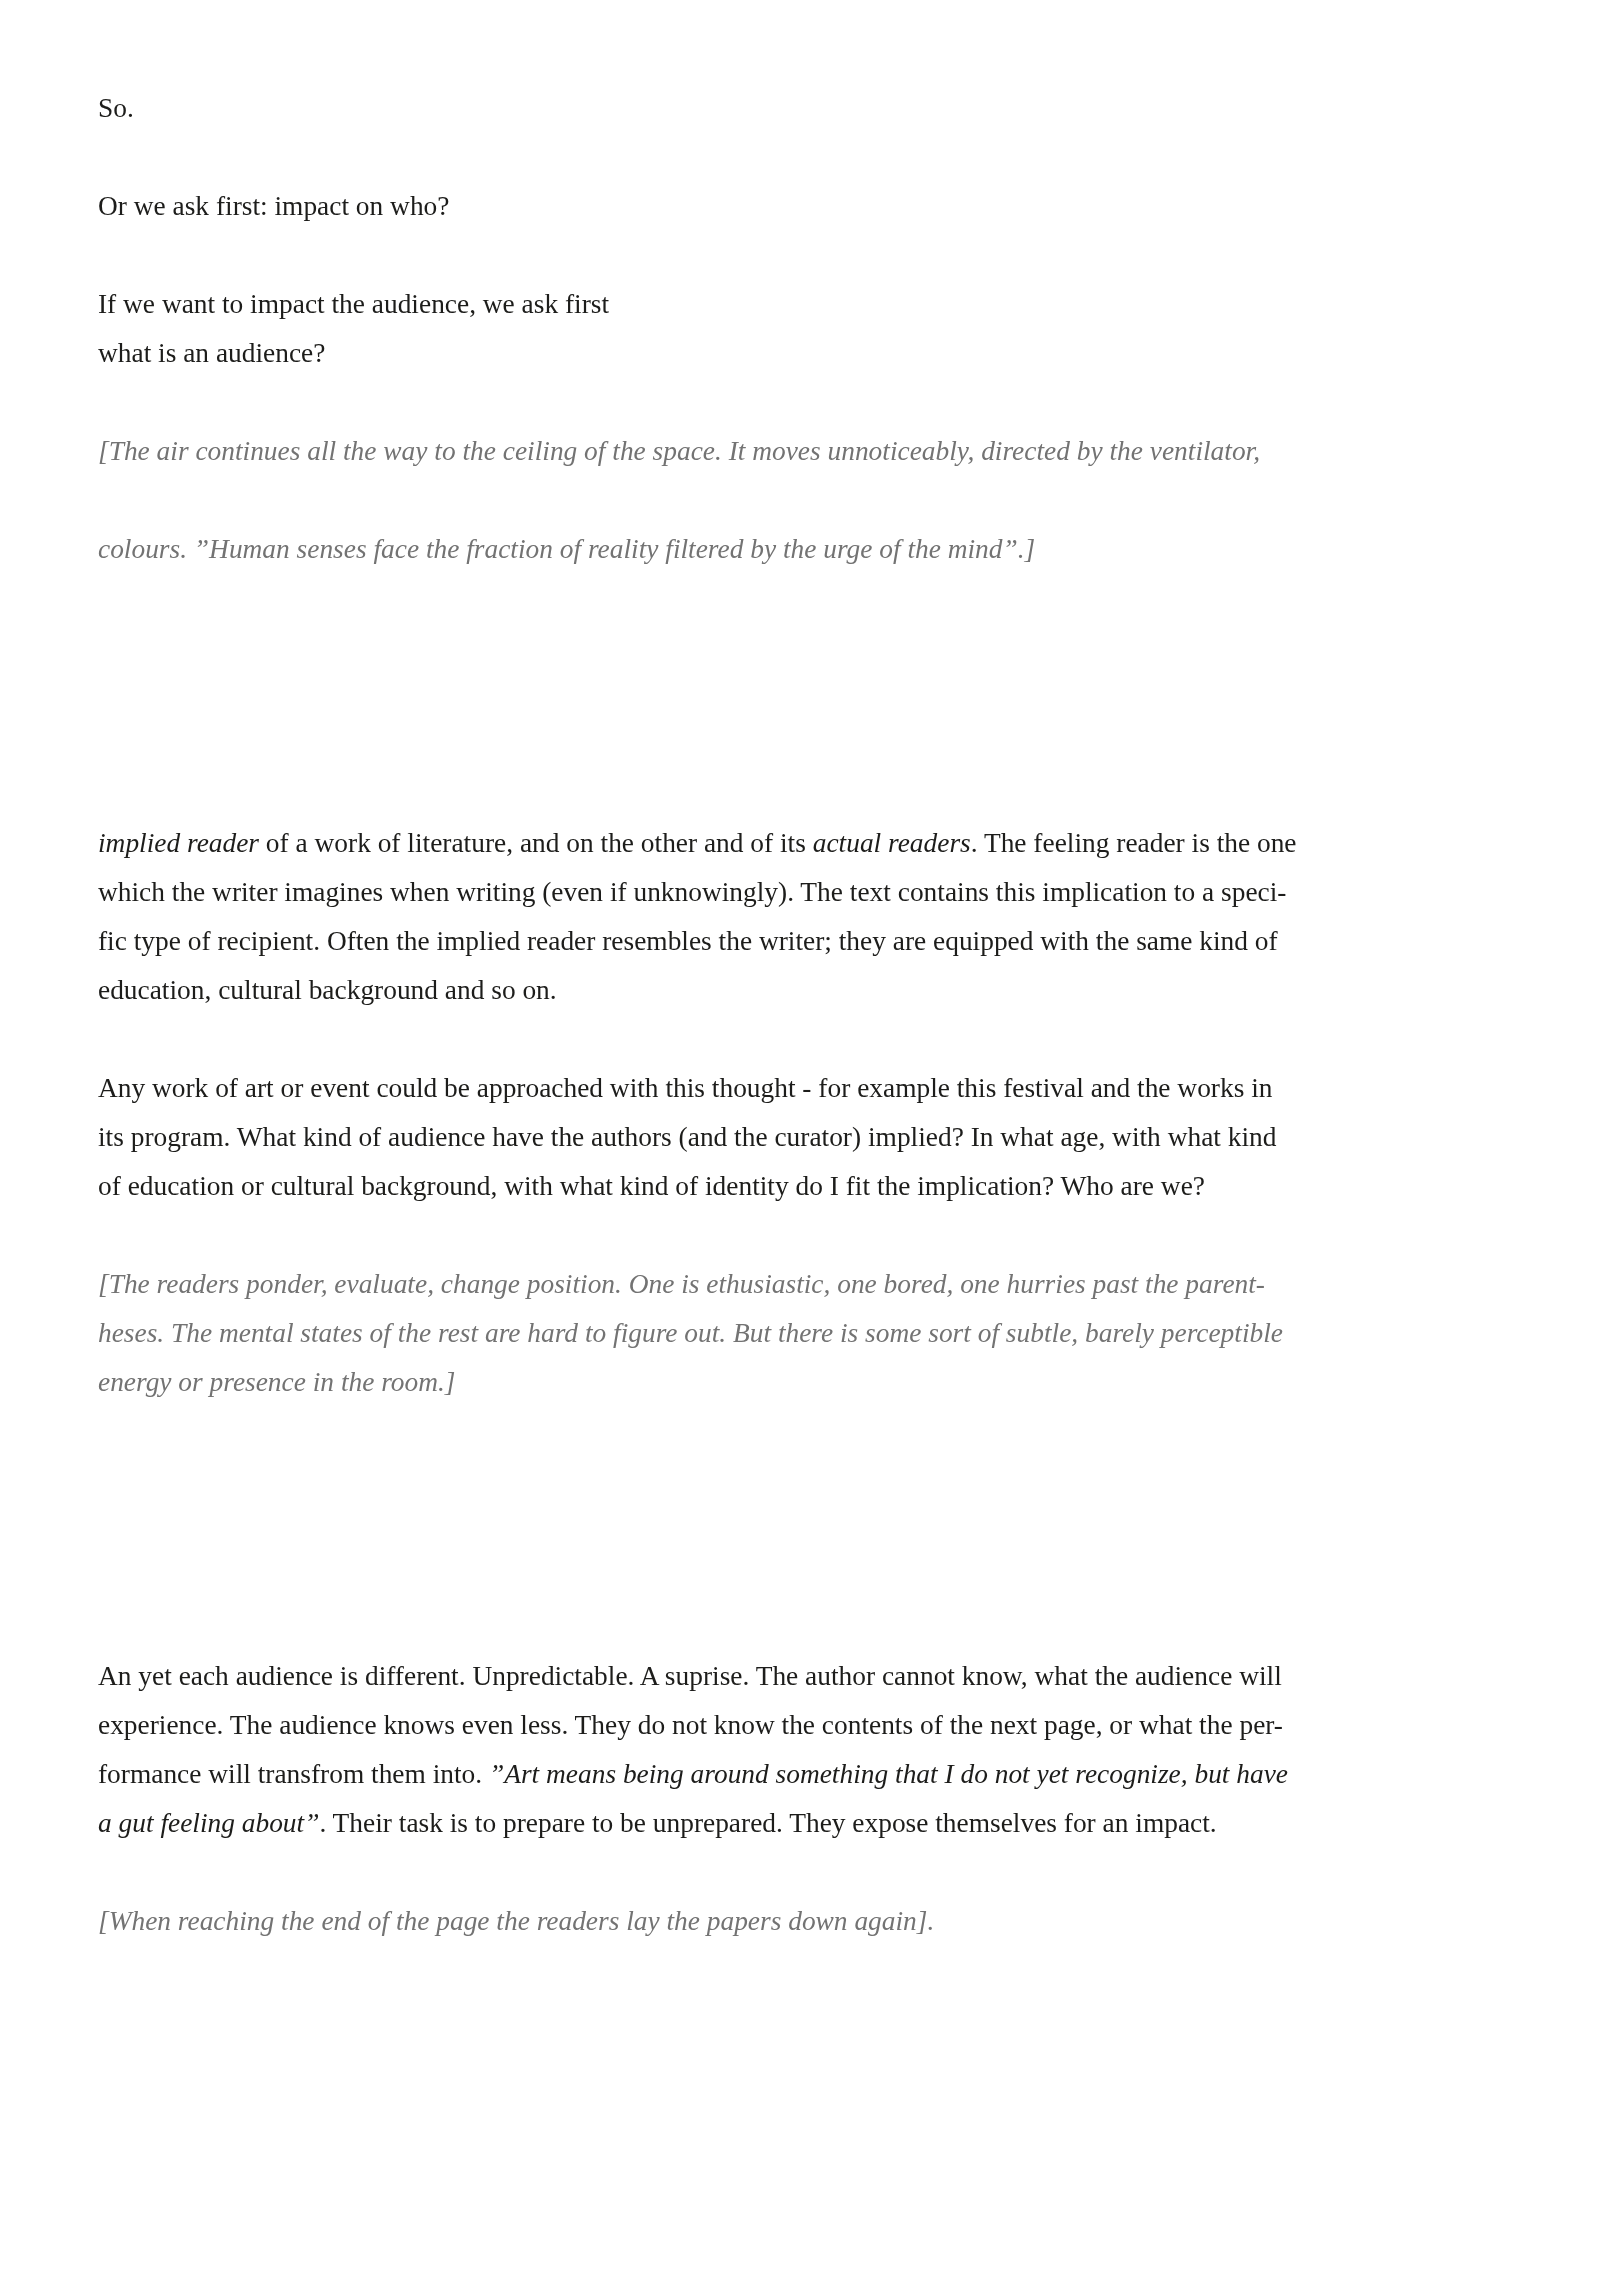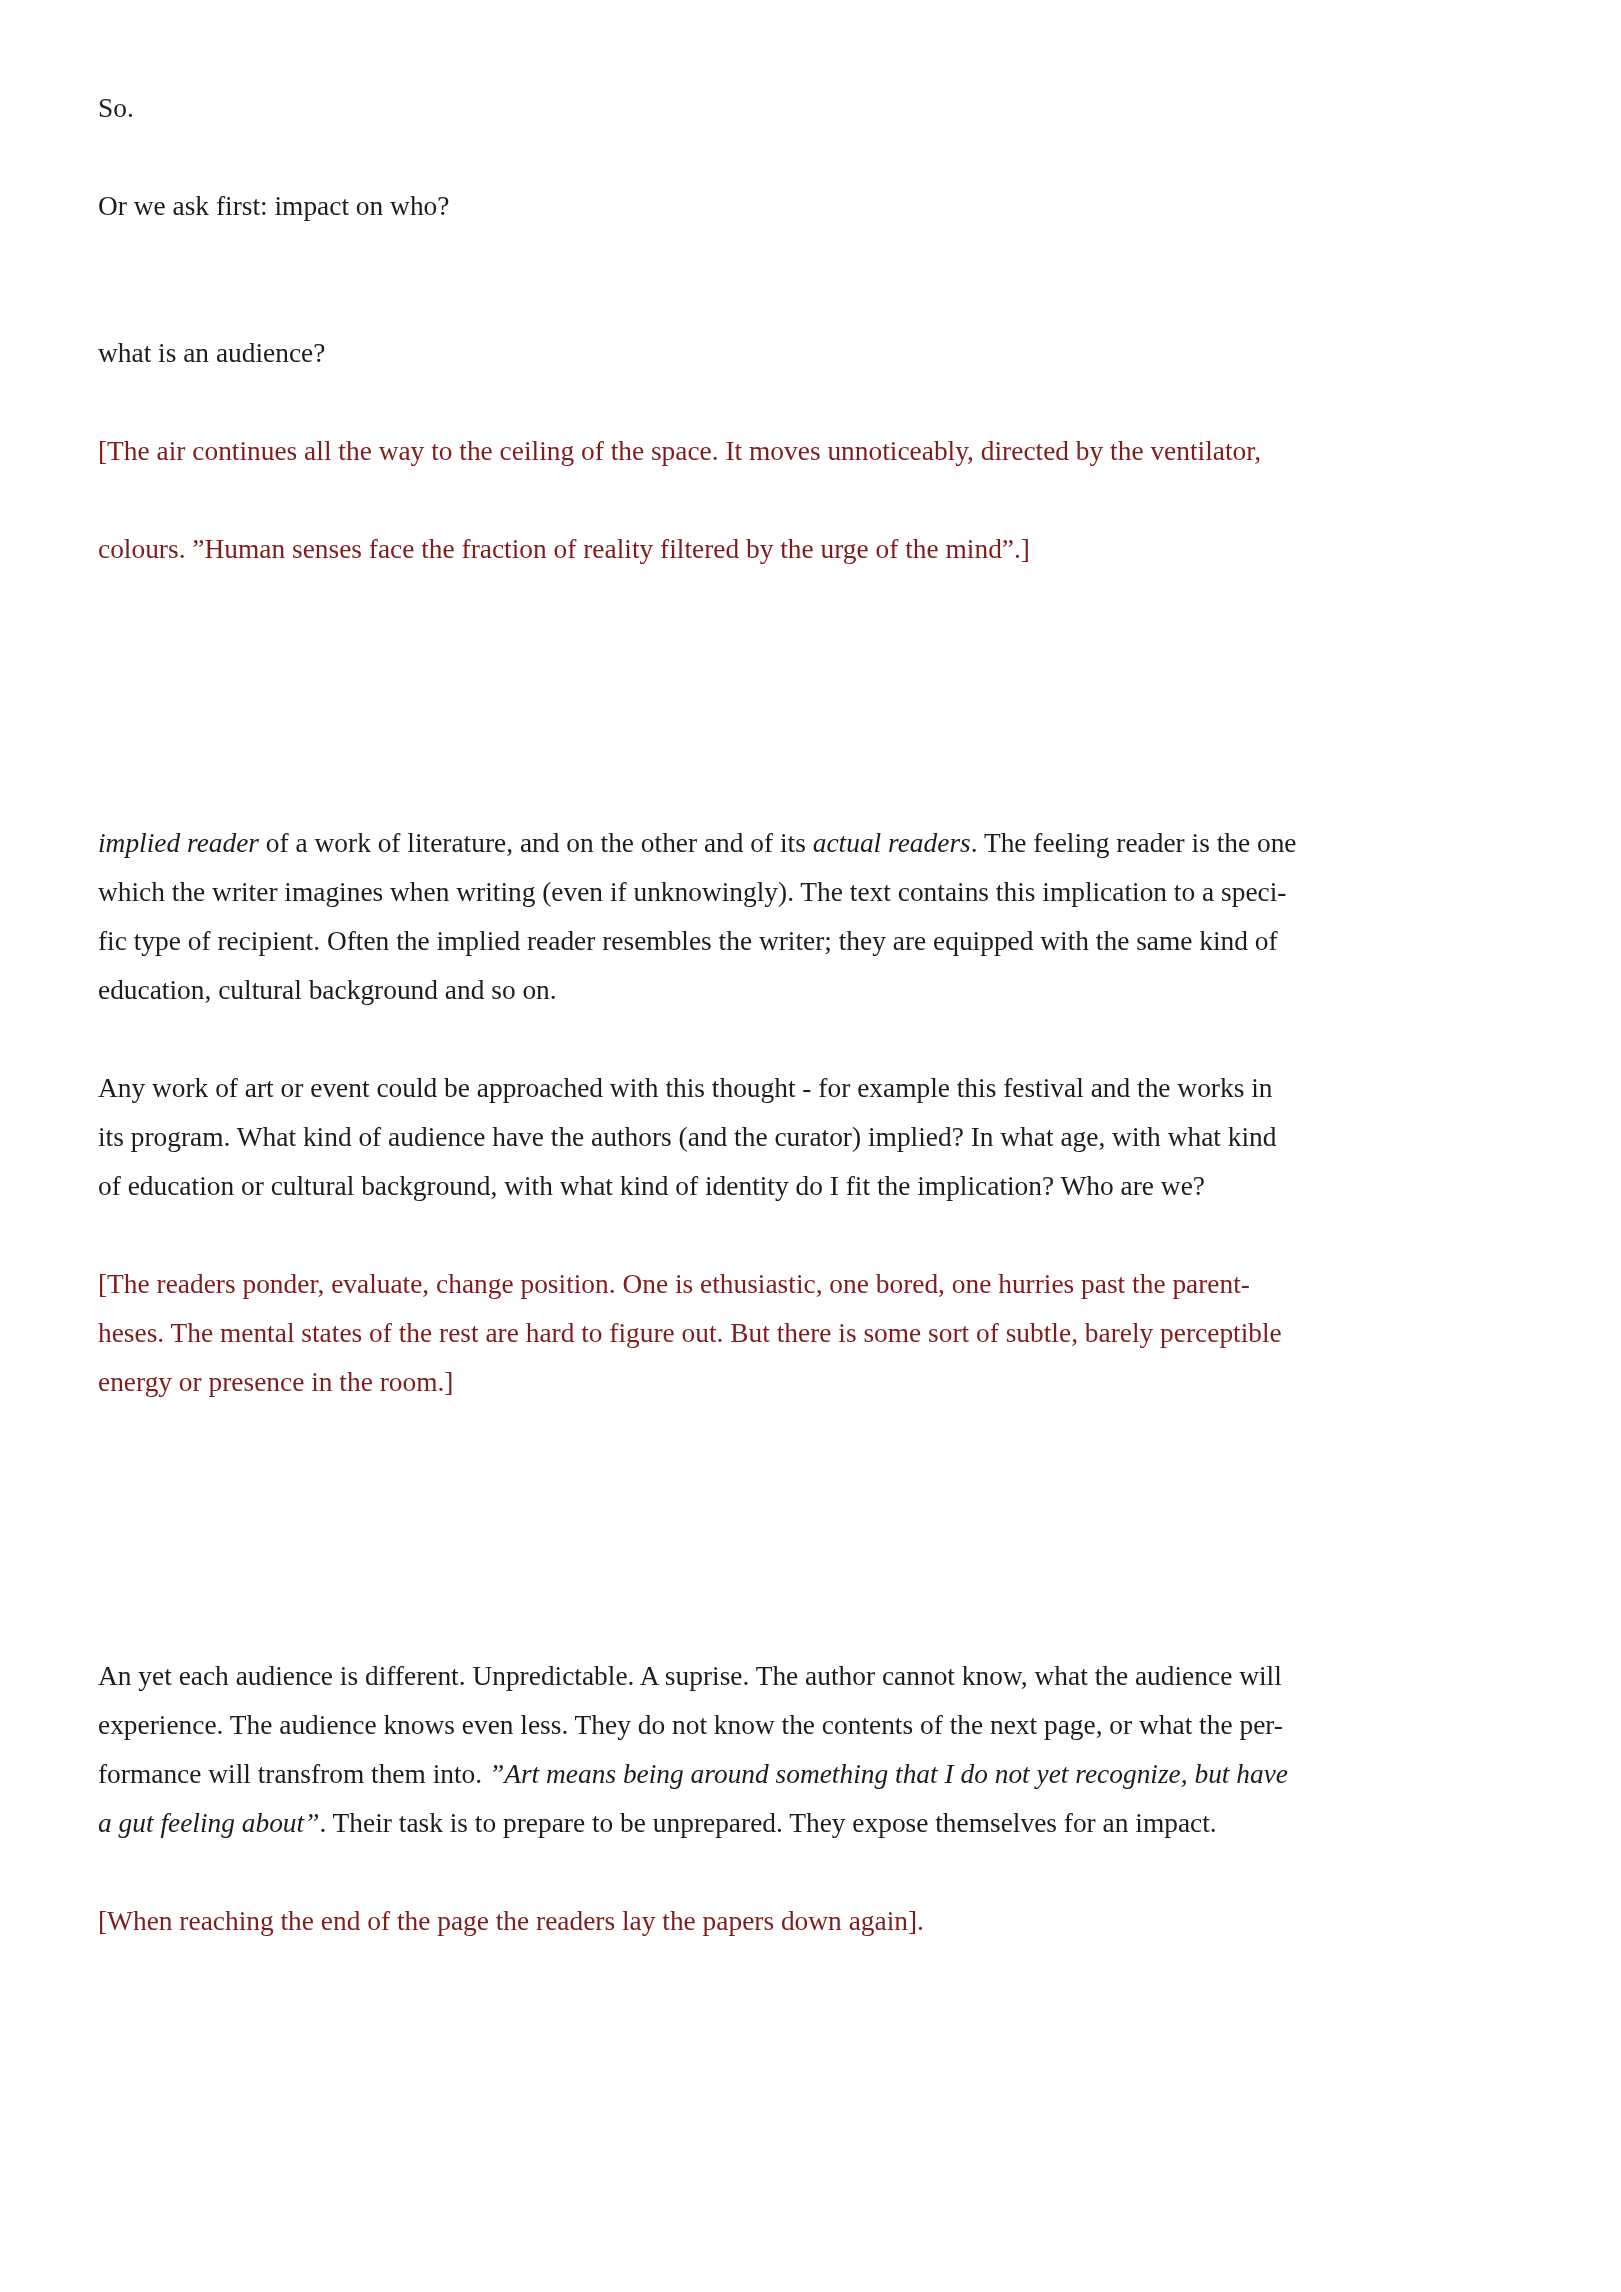--- a/index.html
+++ b/index.html
@@ -21,21 +21,22 @@
     width: 1621px;
     height: 2293px;
     padding: 84px 59px 12px 98px;
     background: #ffffff;
   }
   p {
     margin: 0 0 49px 0;
     text-align: left;
   }
   .red {
-    color: #7f1d1d;
+    color: #737373;
+    font-style: italic;
   }
   .it {
     font-style: italic;
     text-align: center;
   }
   
   p.gap-4 { margin-bottom: 196px; }
   p.gap-5 { margin-bottom: 245px; }
 </style>
 </head>
@@ -46,21 +47,21 @@
   <p>
     <span>So.</span>
   </p>
 
 
   <p>
     <span>Or we ask first: impact on who?</span>
   </p>
 
   <p>
-    <br>
+    <span>If we want to impact the audience, we ask first</span><br>
     <span>what is an audience?</span>
   </p>
 
   <p class="red gap-4">
     <span>[The air continues all the way to the ceiling of the space. It moves unnoticeably, directed by the ventilator,</span><br>
     <br>
     <span>colours. ”Human senses face the fraction of reality filtered by the urge of the mind”.]</span>
   </p>
 
   <p>

